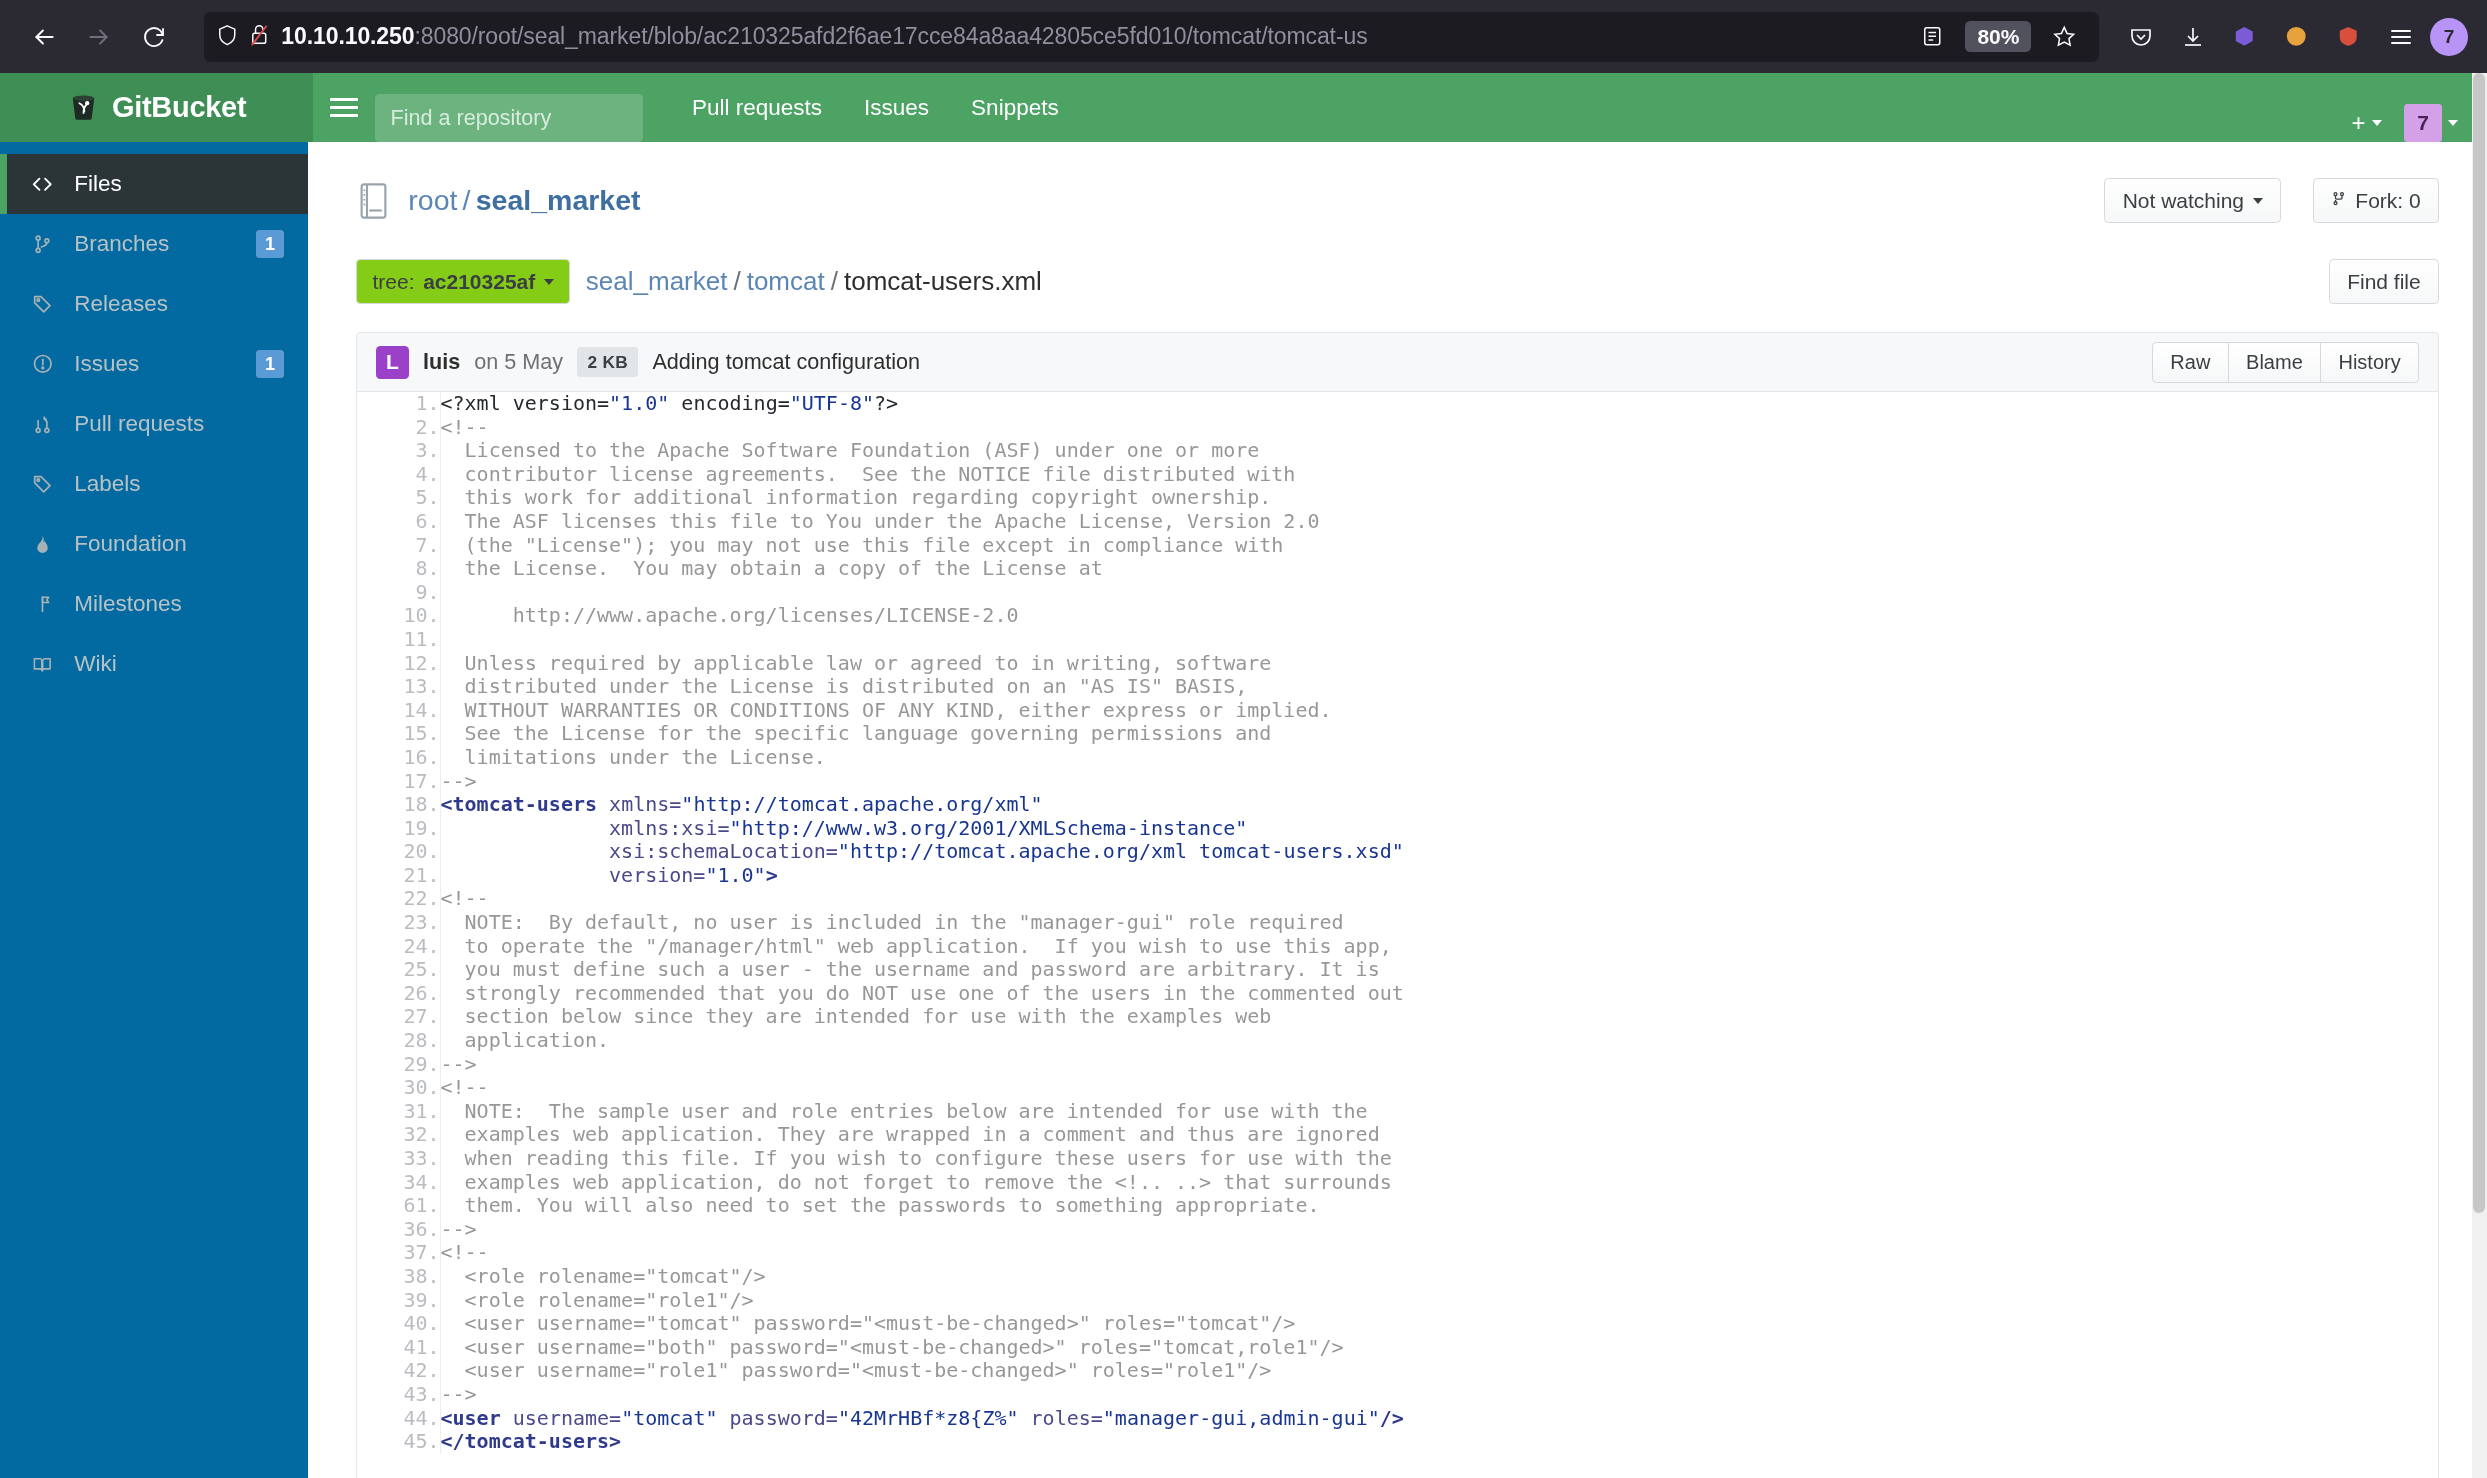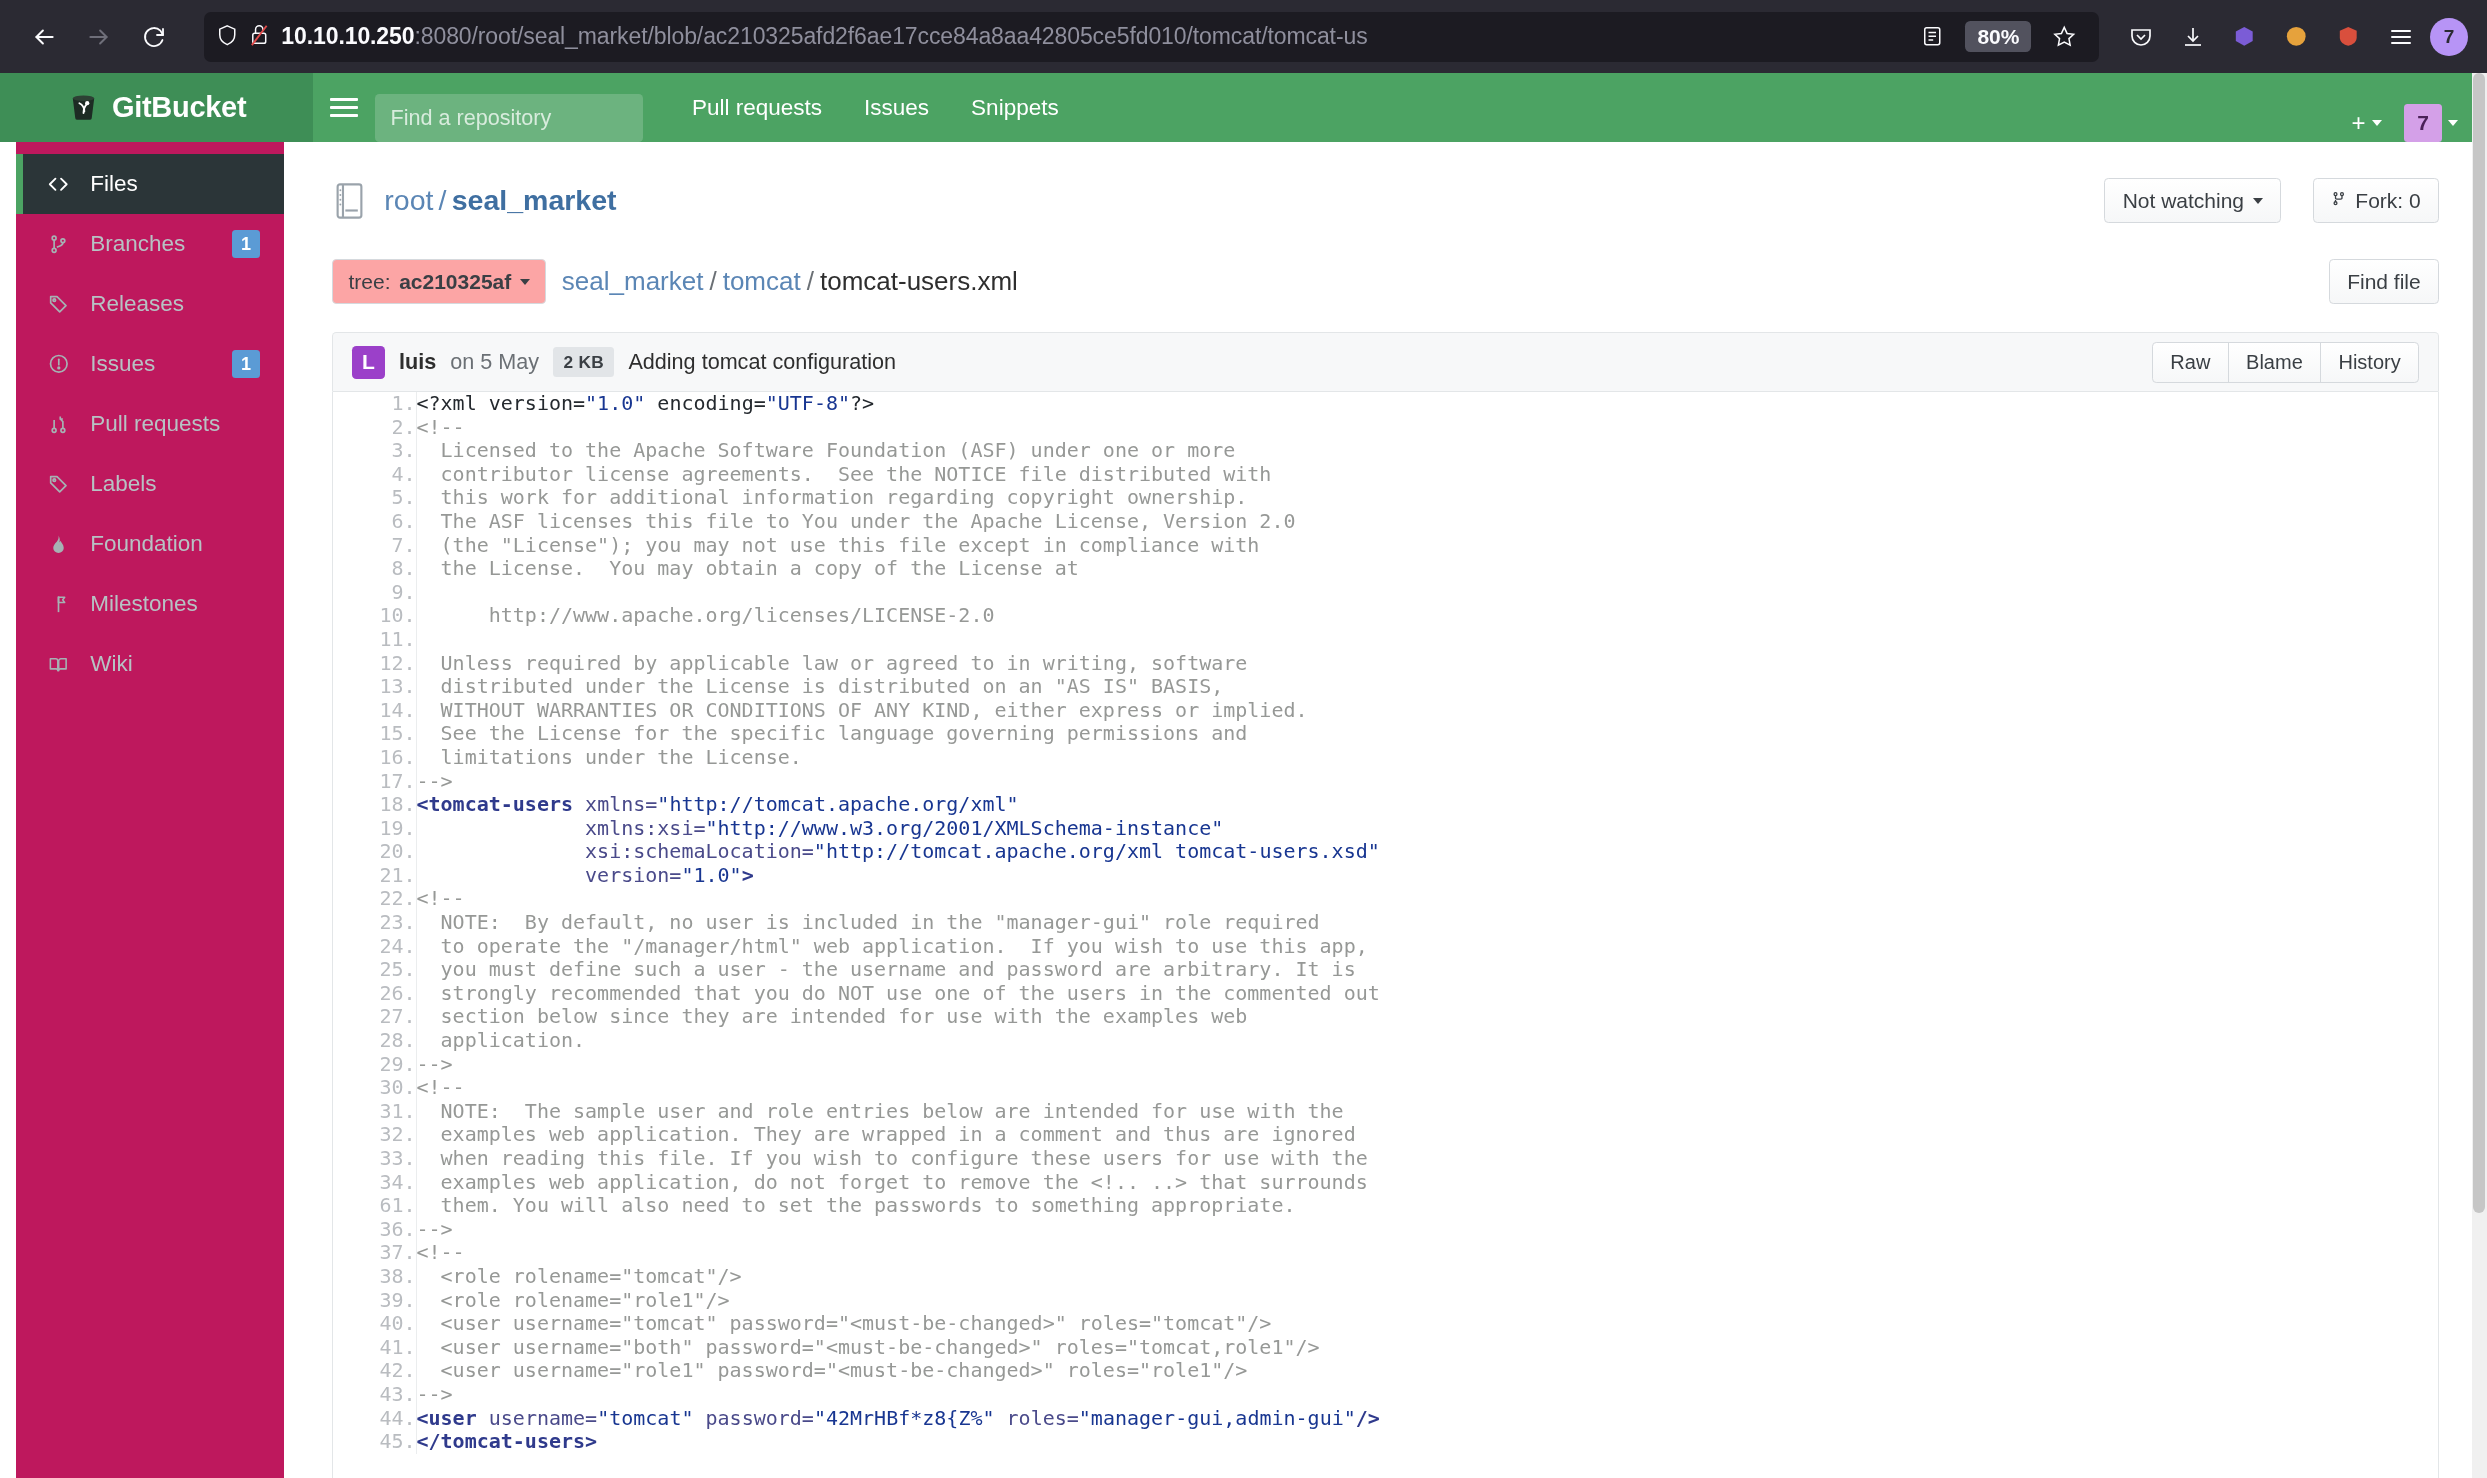--- a/index.html
+++ b/index.html
@@ -131,24 +131,23 @@
     background:#d4a0e8; color:#4a2158;
     font-size:21px;font-weight:700;
     display:flex;align-items:center;justify-content:center;
   }
 
   
   #body-wrap { display:flex; height: calc(1478px - 73px - 69px); }
 
   
   #sidebar {
-    width: 268px; flex:0 0 auto;
-    background: #be185d;
+    width: 308px; flex:0 0 auto;
+    background: #0369a1;
     padding-top: 12px;
-    margin-left: 16px;
   }
   .side-item {
     display:flex; align-items:center;
     height: 60px;
     padding-left: 28px;
     gap: 17.3px;
     color:#b7c2c4;
     font-size: 22.5px;
     position: relative;
     text-decoration:none;
@@ -194,21 +193,21 @@
     padding: 0 17.3px;
     height: 45px;
     display:flex; align-items:center; gap:8.6px;
     font-family:"Liberation Sans",sans-serif;
     white-space:nowrap;
   }
   .gbtn .caret-down { border-top-color:#3a3f44; }
 
   #path-row { display:flex; align-items:center; margin-top: 36px; gap: 15.5px; }
   #tree-btn {
-    border:0.9px solid #d5d9dd; background:#fca5a5; border-radius:4.3px;
+    border:0.9px solid #d5d9dd; background:#84cc16; border-radius:4.3px;
     height: 45px; padding: 0 15.5px;
     display:flex;align-items:center;gap:8.6px;
     font-size:21px; color:#3a3f44;
   }
   #tree-btn b { font-weight:700; }
   #path-crumb { font-size: 26px; color:#2e2e2e; }
   #path-crumb a { color:#5b86b5; text-decoration:none; }
   #path-crumb .sl { color:#6b7075; margin: 0 6px; }
   #find-file-btn { margin-left:auto; }
 

